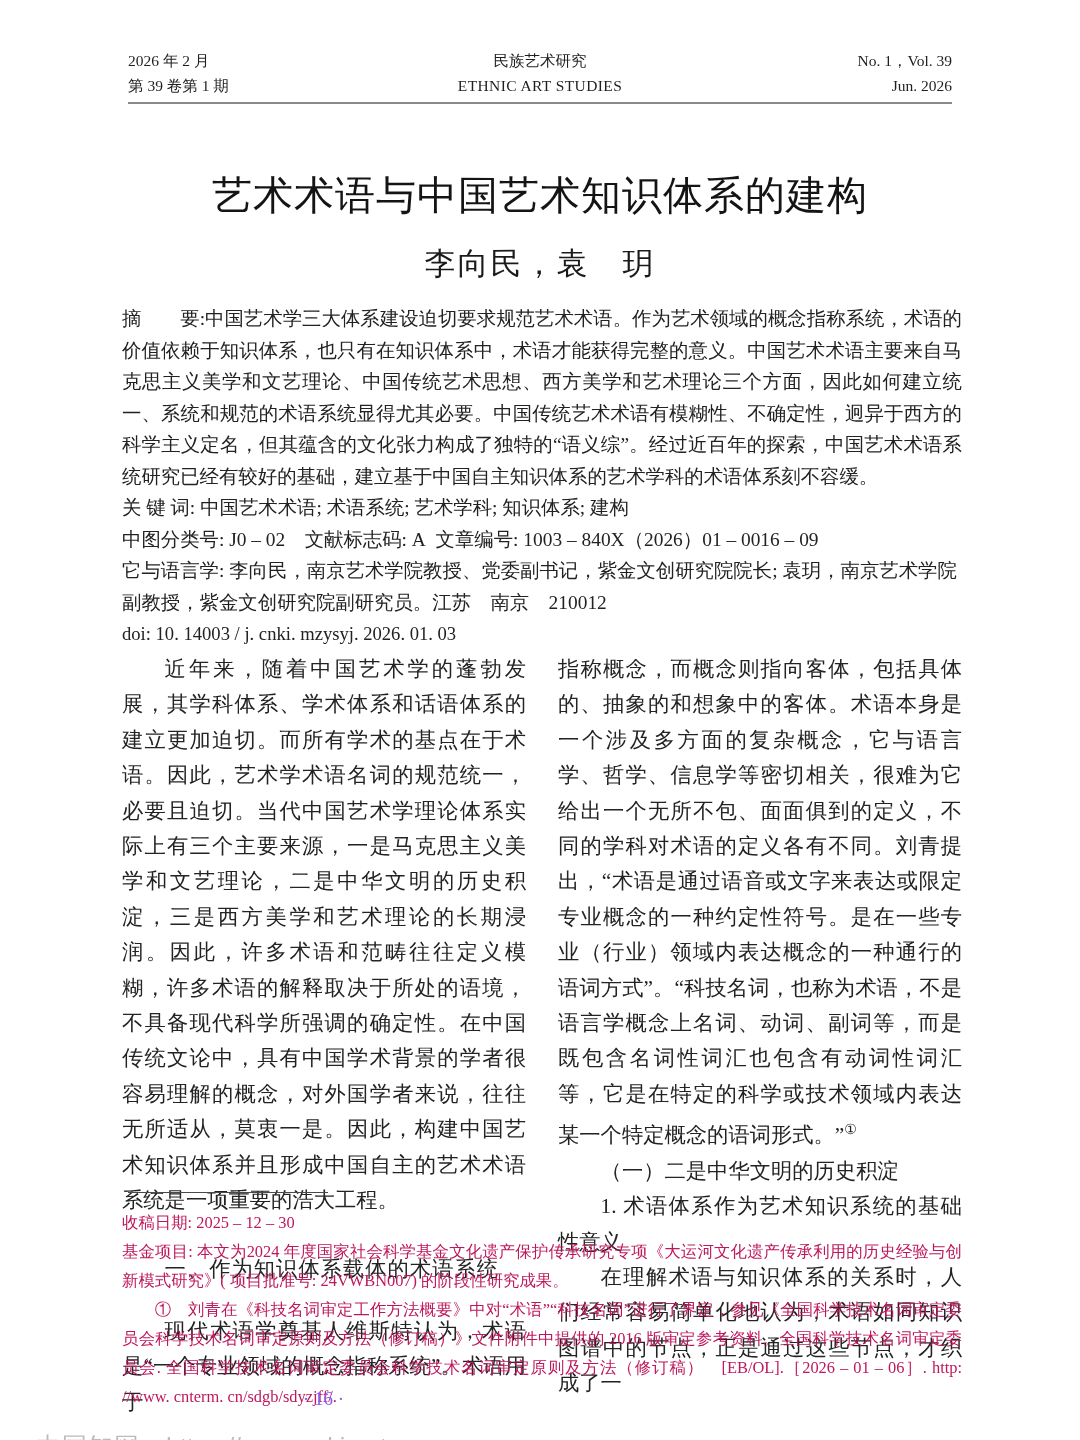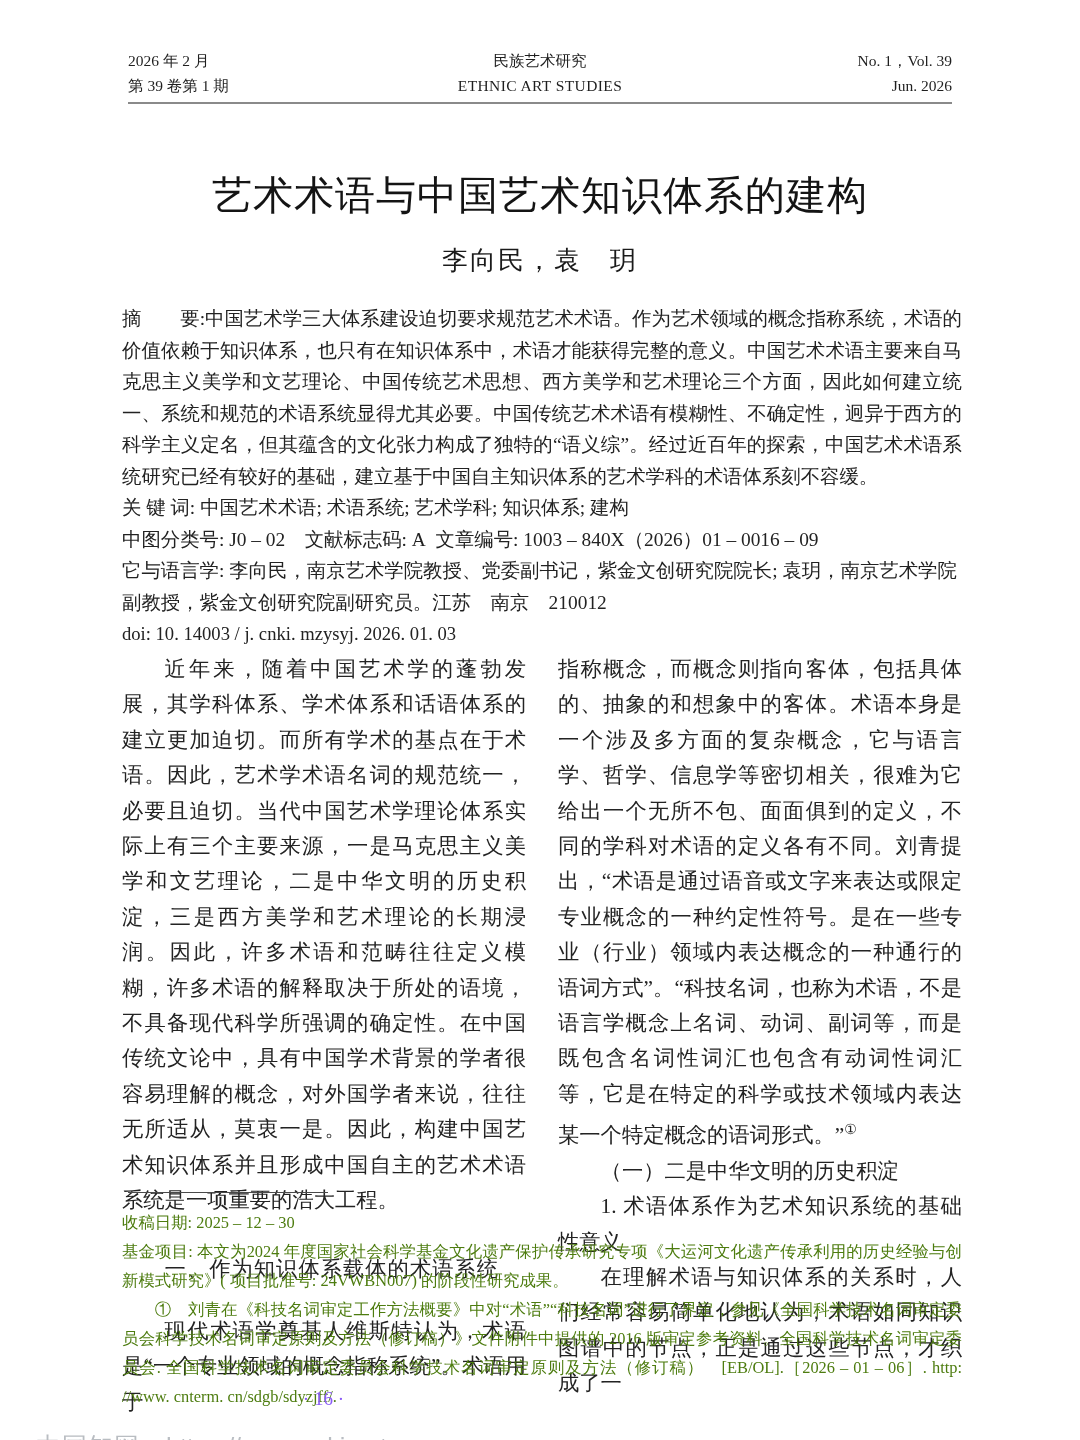--- a/index.html
+++ b/index.html
@@ -69,21 +69,21 @@
     font-weight: 400;
     letter-spacing: 1px;
     color: #141414;
   }
   .authors {
     position: absolute;
     left: 0;
     top: 223px;
     width: 1080px;
     text-align: center;
-    font-size: 26px;
+    font-size: 31px;
     letter-spacing: 2px;
     color: #1a1a1a;
   }
 
   
   .meta {
     position: absolute;
     left: 122px;
     top: 283px;
     width: 840px;
@@ -128,21 +128,21 @@
     height: 0;
     border-top: 1.5px solid #4a4a4a;
   }
   .footnotes {
     position: absolute;
     left: 122px;
     top: 1188px;
     width: 840px;
     font-size: 16.4px;
     line-height: 29px;
-    color: #4d7c0f;
+    color: #be185d;
     text-align: justify;
     text-justify: inter-ideograph;
   }
   .footnotes p { margin: 0; }
   .footnotes p.fnote { text-indent: 2em; }
 
   .pageno {
     position: absolute;
     left: 122px;
     top: 1368px;

